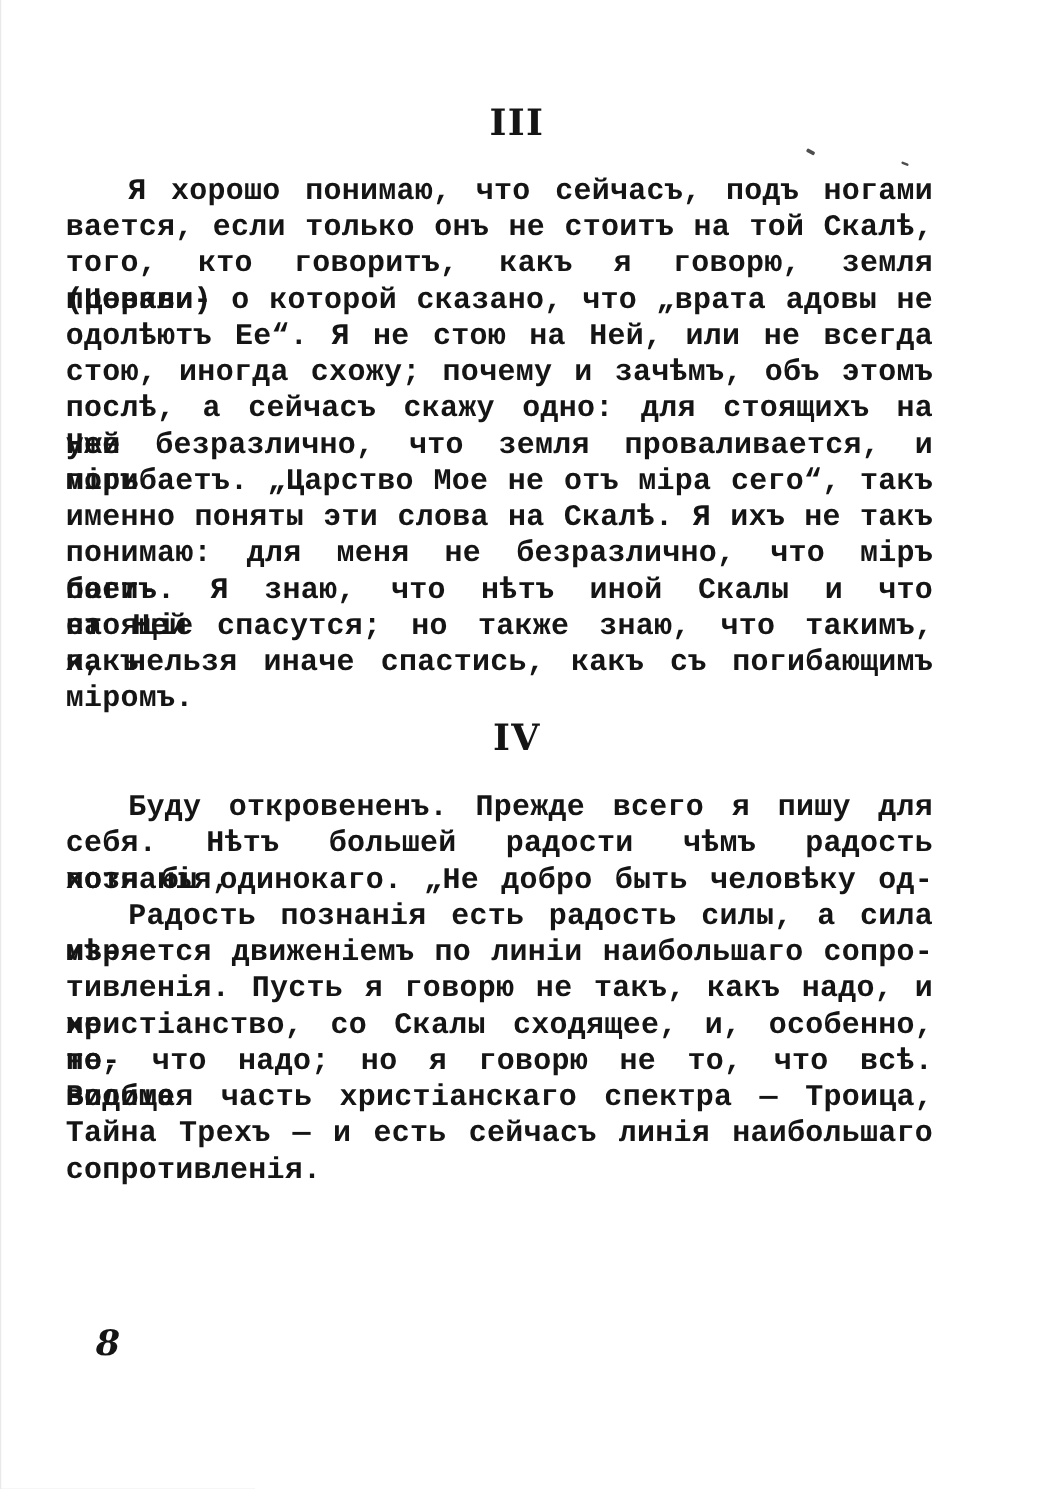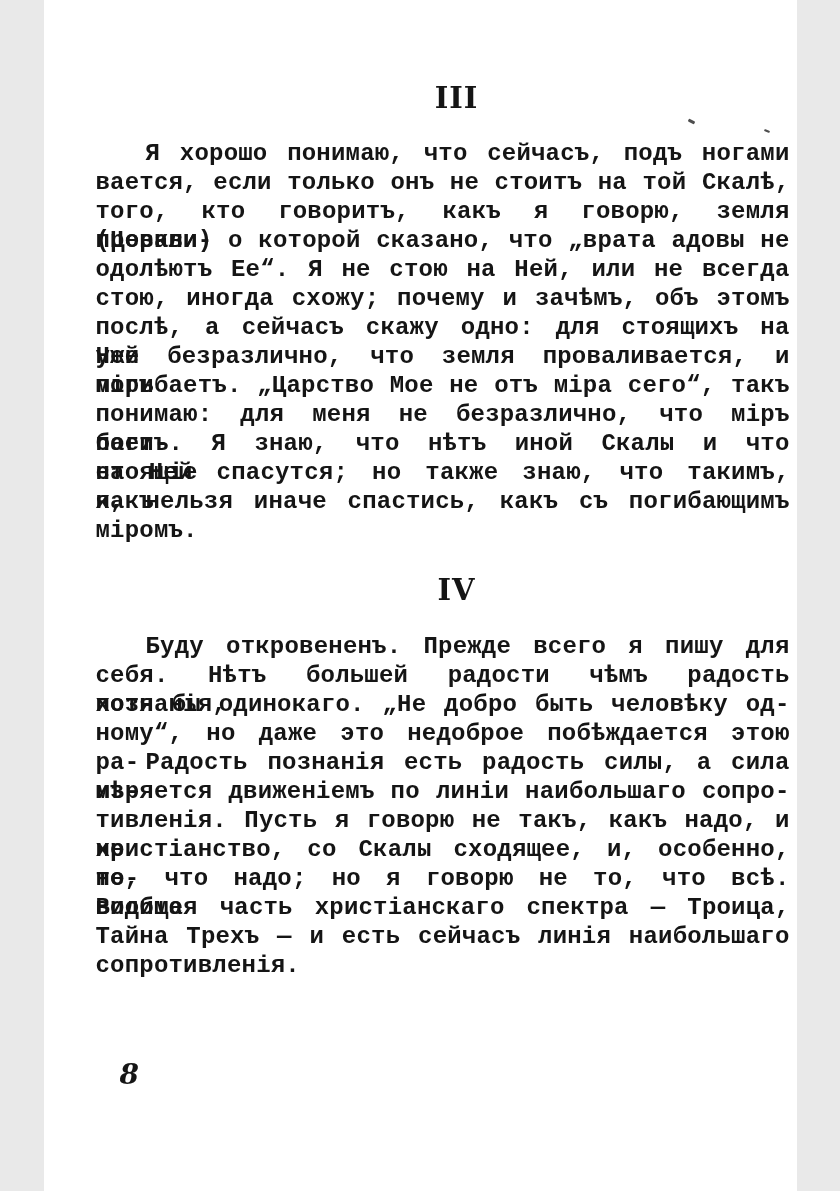--- a/index.html
+++ b/index.html
@@ -1,18 +1,18 @@
 <!DOCTYPE html>
 <html><head>
 <meta charset="utf-8">
 <style>
   html, body { margin: 0; padding: 0; background: #e9e9e9; }
   .page {
     position: relative;
-    width: 753px;
+    width: 839px;
     height: 1191px;
     margin: 0 auto;
     background: #ffffff;
     overflow: hidden;
     font-family: "DejaVu Serif", "Liberation Serif", serif;
     color: #151515;
   }
   .heading {
     position: absolute;
     left: 66px;
@@ -78,36 +78,36 @@
     <div class="para">
       <div class="line first">Я хорошо понимаю, что сейчасъ, подъ ногами</div>
       <div class="line">вается, если только онъ не стоитъ на той Скалѣ,</div>
       <div class="line">того, кто говоритъ, какъ я говорю, земля провали-</div>
       <div class="line">(Церкви) о которой сказано, что „врата адовы не</div>
       <div class="line">одолѣютъ Ее“. Я не стою на Ней, или не всегда</div>
       <div class="line">стою, иногда схожу; почему и зачѣмъ, объ этомъ</div>
       <div class="line">послѣ, а сейчасъ скажу одно: для стоящихъ на Ней</div>
       <div class="line">уже безразлично, что земля проваливается, и міръ</div>
       <div class="line">погибаетъ. „Царство Мое не отъ міра сего“, такъ</div>
+      <div class="line">именно поняты эти слова на Скалѣ. Я ихъ не такъ</div>
       <div class="line">понимаю: для меня не безразлично, что міръ поги-</div>
       <div class="line">баетъ. Я знаю, что нѣтъ иной Скалы и что стоящіе</div>
       <div class="line">на Ней спасутся; но также знаю, что такимъ, какъ</div>
       <div class="line">я, нельзя иначе спастись, какъ съ погибающимъ</div>
       <div class="line last">міромъ.</div>
     </div>
   </div>
 
   <div class="heading heading-iv">IV</div>
 
   <div class="block block-iv">
     <div class="para">
       <div class="line first">Буду откровененъ. Прежде всего я пишу для</div>
       <div class="line">себя. Нѣтъ большей радости чѣмъ радость познанія,</div>
       <div class="line">хотя бы одинокаго. „Не добро быть человѣку од-</div>
-      <div class="line">ному“, но даже это недоброе побѣждается этою ра-</div>
     </div>
     <div class="para">
       <div class="line first">Радость познанія есть радость силы, а сила из-</div>
       <div class="line">мѣряется движеніемъ по линіи наибольшаго сопро-</div>
       <div class="line">тивленія. Пусть я говорю не такъ, какъ надо, и не</div>
       <div class="line">христіанство, со Скалы сходящее, и, особенно, не-</div>
       <div class="line">то, что надо; но я говорю не то, что всѣ. Вообще</div>
       <div class="line">видимая часть христіанскаго спектра — Троица,</div>
       <div class="line">Тайна Трехъ — и есть сейчасъ линія наибольшаго</div>
       <div class="line last">сопротивленія.</div>

